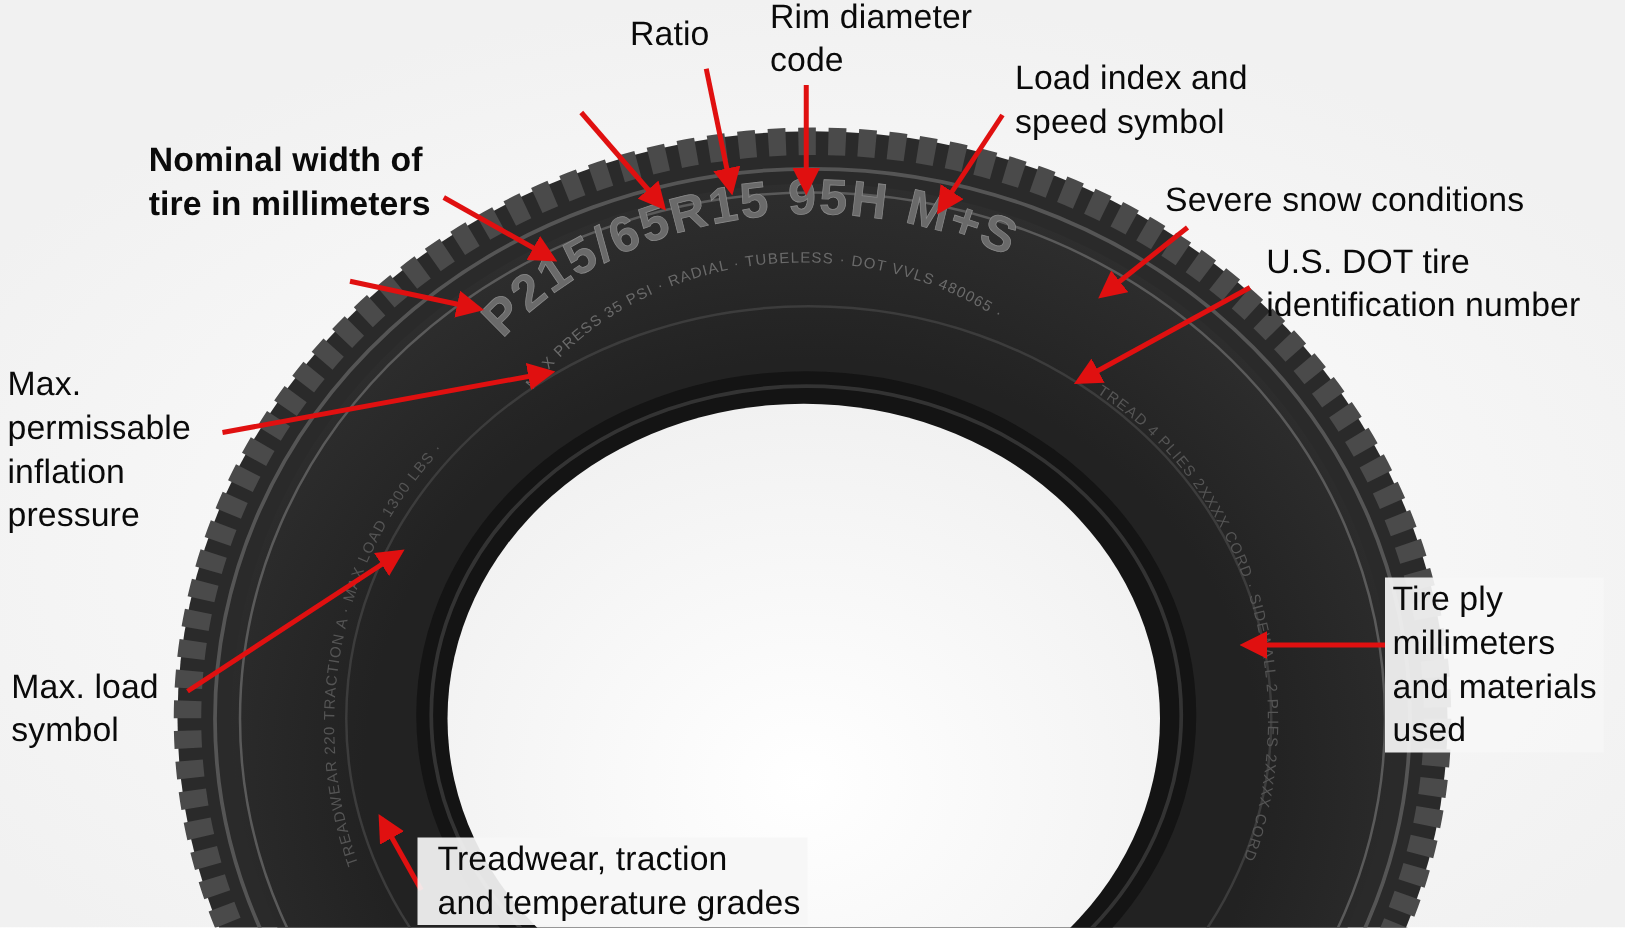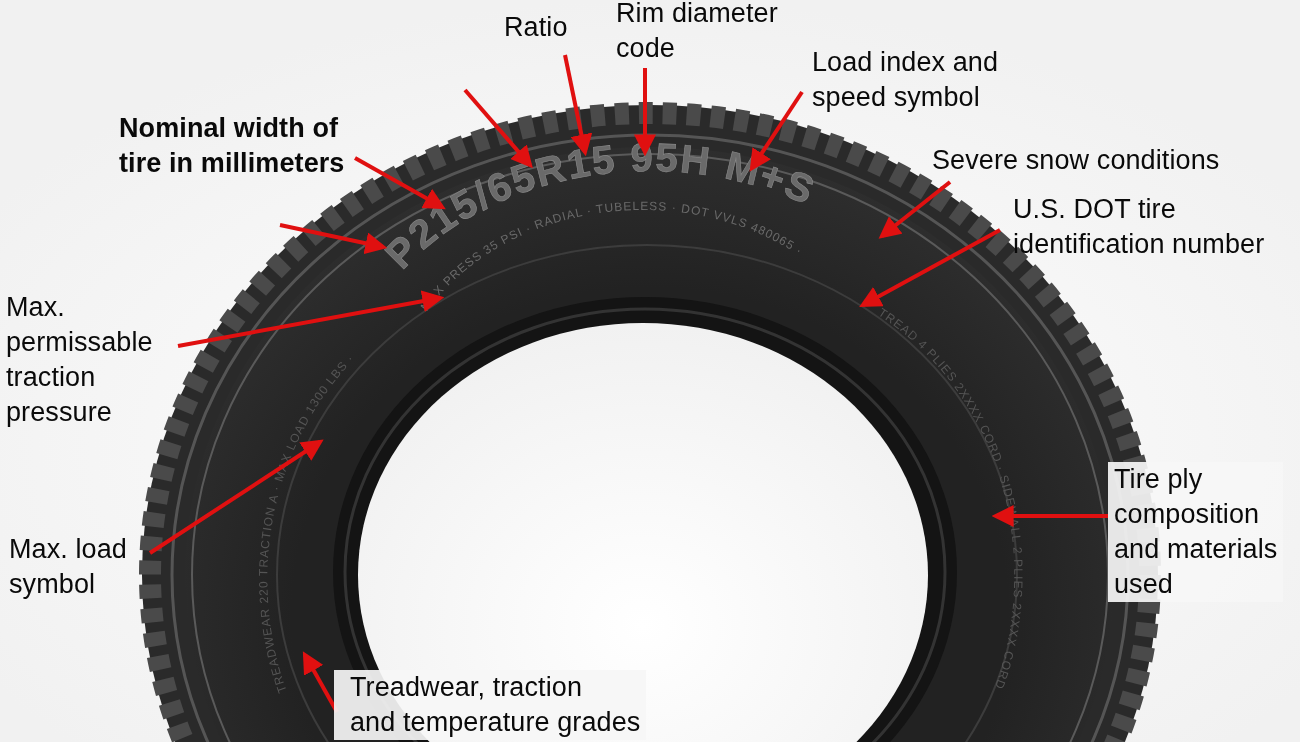--- a/index.html
+++ b/index.html
@@ -102,23 +102,23 @@
 code</div>
   <div class="label" style="left:812px;top:45px;">Load index and
 speed symbol</div>
   <div class="label" style="left:119px;top:111px;font-weight:bold;">Nominal width of
 tire in millimeters</div>
   <div class="label" style="left:932px;top:143px;">Severe snow conditions</div>
   <div class="label" style="left:1013px;top:192px;">U.S. DOT tire
 identification number</div>
   <div class="label" style="left:6px;top:290px;">Max.
 permissable
-traction
+inflation
 pressure</div>
   <div class="label boxed" style="left:1108px;top:462px;">Tire ply
-composition
+millimeters
 and materials
 used</div>
   <div class="label" style="left:9px;top:532px;">Max. load
 symbol</div>
   <div class="label boxed" style="left:334px;top:670px;padding-left:16px;">Treadwear, traction
 and temperature grades</div>
 </div>
 
 </body></html>

